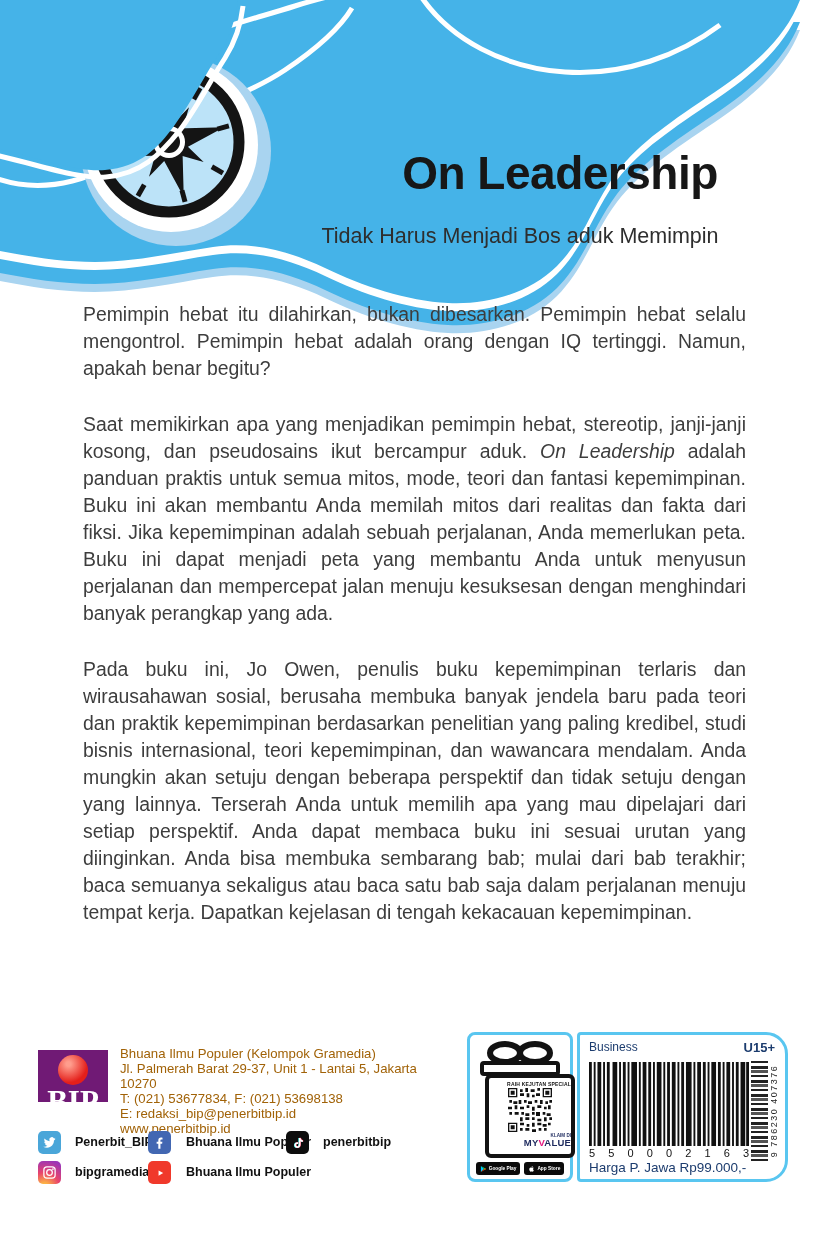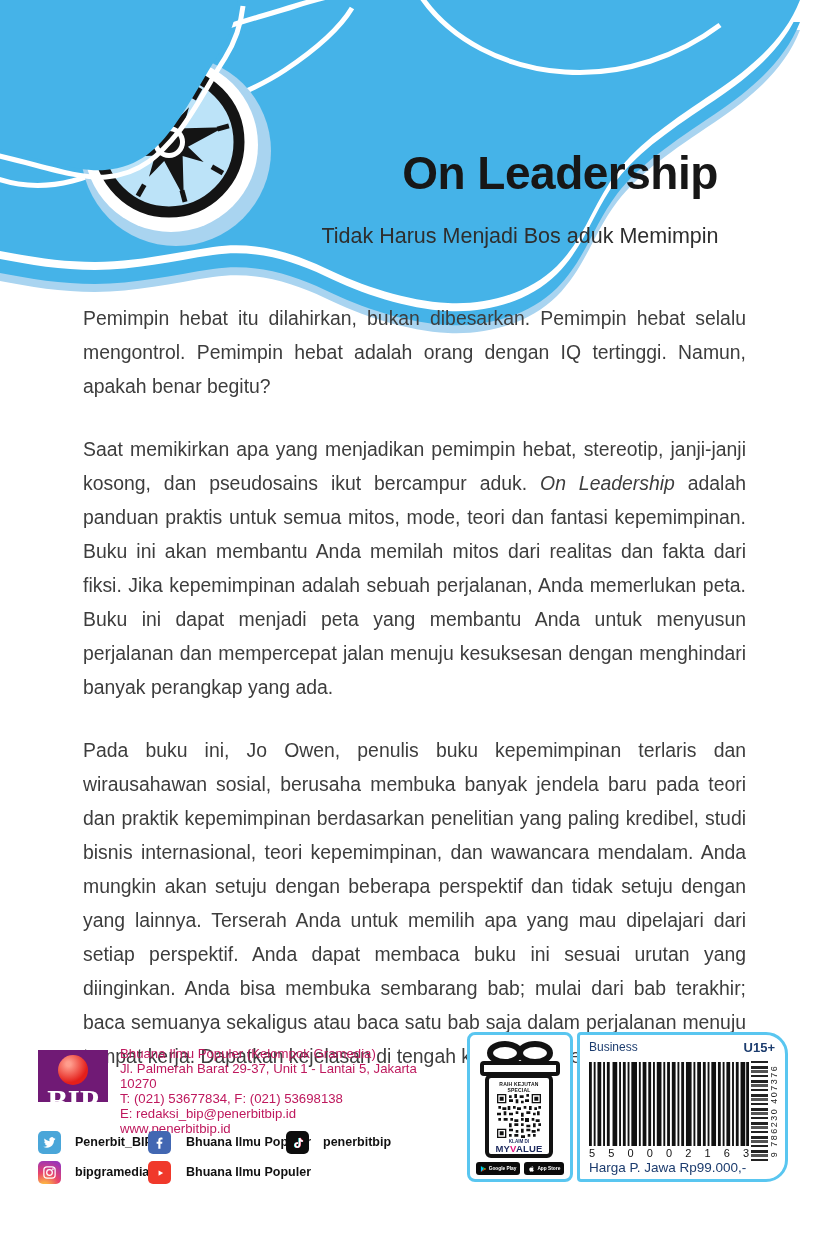--- a/index.html
+++ b/index.html
@@ -6,46 +6,46 @@
   .page{position:relative;width:827px;height:1240px;background:#fff;overflow:hidden;
         font-family:"Liberation Sans",sans-serif;}
   
   .waves{position:absolute;left:0;top:0;width:827px;height:345px;}
   .title{position:absolute;left:330px;top:146px;width:460px;text-align:center;
          font-size:46px;font-weight:700;letter-spacing:-.5px;color:#171717;}
   .subtitle{position:absolute;left:240px;top:224px;width:560px;text-align:center;
             font-size:21.5px;color:#2e2e2e;}
   
   .synopsis{position:absolute;left:83px;top:301px;width:663px;
-            font-size:19.4px;line-height:34px;color:#3d3d3d;text-align:justify;}
+            font-size:19.4px;line-height:27px;color:#3d3d3d;text-align:justify;}
   .synopsis p{margin:0 0 29px 0;}
   .synopsis .it{font-style:italic;}
   
   .bip-logo{position:absolute;left:38px;top:1050px;width:70px;height:52px;background:#701a75;}
   .bip-ball{position:absolute;left:20px;top:5px;width:30px;height:30px;border-radius:50%;
             background:radial-gradient(circle at 35% 30%,#ff9d8d 8%,#e41f1a 65%);}
   .bip-text{position:absolute;left:0;top:34px;width:70px;text-align:center;color:#fff;
             font-family:"Liberation Serif",serif;font-weight:700;font-size:31px;letter-spacing:0;}
   .pub{position:absolute;left:120px;top:1046px;width:330px;
-       font-size:13.2px;line-height:15px;color:#be185d;}
+       font-size:13.2px;line-height:15px;color:#a16207;}
   
   .soc-icon{position:absolute;width:23px;height:23px;border-radius:5px;display:flex;
             align-items:center;justify-content:center;}
   .soc-label{position:absolute;font-size:12.5px;font-weight:700;color:#111;line-height:23px;}
   .tw{background:#4aa6d9;} .fb{background:#4267b2;} .tk{background:#0d0d0d;}
   .ig{background:radial-gradient(circle at 28% 115%,#fdb743 12%,#e9456b 48%,#9b36b7 88%);}
   .yt{background:#f0392b;}
   
   .qrbox{position:absolute;left:467px;top:1032px;width:106px;height:150px;background:#fff;
          border:3px solid #59c6f0;border-radius:8px;box-sizing:border-box;}
   .bow{position:absolute;left:13px;top:4px;width:74px;height:26px;}
   .lid{position:absolute;left:10px;top:26px;width:80px;height:15px;background:#fff;
        border:4px solid #121212;border-radius:4px;box-sizing:border-box;}
-  .giftbody{position:absolute;left:15px;top:39px;width:68px;height:84px;background:#fff;
-            border:4px solid #121212;border-radius:6px;box-sizing:border-box;text-align:center;}
+  .giftbody{position:absolute;left:15px;top:39px;width:90px;height:84px;background:#fff;
+            border:4px solid #121212;border-radius:6px;box-sizing:border-box;text-align:right;}
   .raih{font-size:5px;font-weight:700;color:#121212;margin-top:3px;letter-spacing:.2px;}
   .qrimg{width:44px;height:44px;margin:1px auto 0;display:block;}
   .klaim{font-size:4.6px;font-weight:700;color:#1d2a5e;margin-top:1px;}
   .myvalue{font-size:9.5px;font-weight:700;letter-spacing:.2px;line-height:10px;color:#1d2a5e;}
   .myvalue .v{color:#e5157e;}
   .badges{position:absolute;left:8px;top:127px;width:84px;display:flex;gap:4px;justify-content:center;}
   .badge{background:#0a0a0a;border-radius:3px;height:13px;display:flex;align-items:center;
          gap:2px;padding:0 4px;color:#fff;font-size:4.8px;font-weight:700;white-space:nowrap;}
   
   .bcbox{position:absolute;left:577px;top:1032px;width:211px;height:150px;background:#fff;

